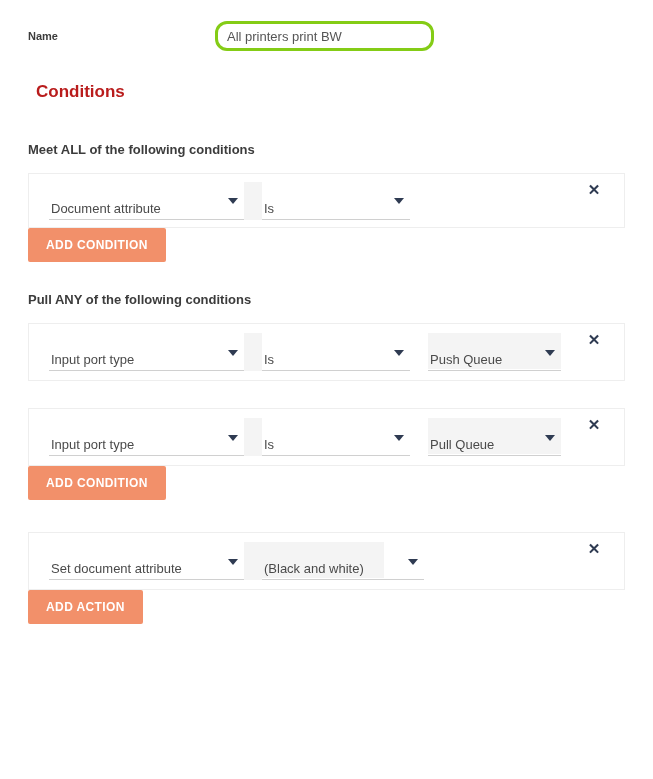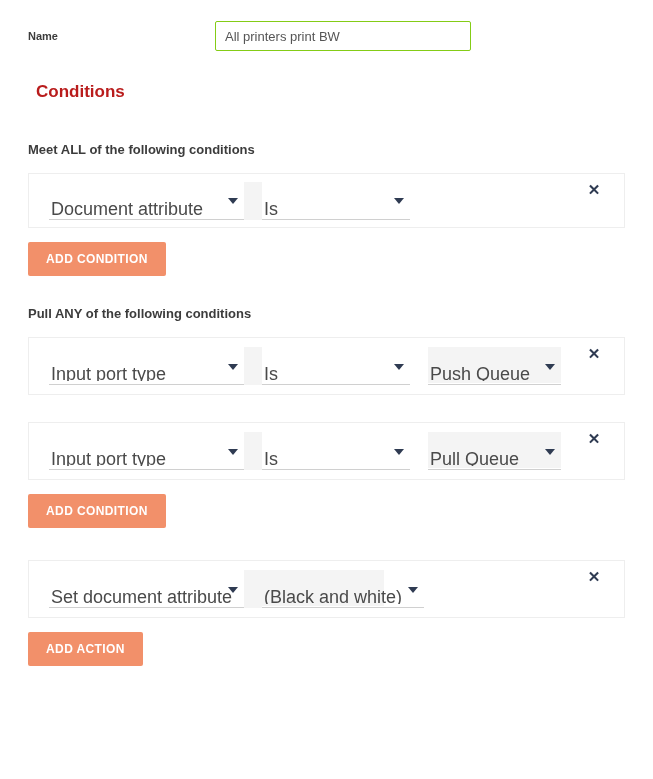--- a/index.html
+++ b/index.html
@@ -31,25 +31,25 @@
     box-sizing: border-box;
   }
   .name-label {
     font-size: 11px;
     font-weight: bold;
     color: #3c3c3c;
     width: 187px;
     flex: none;
   }
   .name-input {
-    width: 256px;
+    width: 219px;
     height: 30px;
     box-sizing: border-box;
-    border: 1px solid #84cc16;
-    border-radius: 2px;
+    border: 3px solid #84cc16;
+    border-radius: 12px;
     padding: 0 9px;
     font-family: "Liberation Sans", sans-serif;
     font-size: 13px;
     color: #555555;
     background: #ffffff;
     outline: none;
   }
 
   
   .section-title {
@@ -105,21 +105,21 @@
   .sel {
     position: relative;
     height: 38px;
     display: flex;
     align-items: center;
     box-sizing: border-box;
     flex: none;
     border-bottom: 1px solid #d0d0d0;
   }
   .sel .sel-text {
-    font-size: 18px;
+    font-size: 13px;
     color: #4a4a4a;
     white-space: nowrap;
     overflow: hidden;
     padding-left: 2px;
     line-height: 14px;
     margin-top: 17px;
   }
   .sel .caret {
     position: absolute;
     right: 6px;
@@ -181,21 +181,20 @@
     line-height: 16px;
   }
 
   
   .btn-orange {
     display: inline-flex;
     align-items: center;
     justify-content: center;
     height: 34px;
     padding: 0 18px;
-    margin-top: 14px;
     background: #f2906a;
     border: none;
     border-radius: 2px;
     color: #ffffff;
     font-family: "Liberation Sans", sans-serif;
     font-size: 12px;
     font-weight: bold;
     letter-spacing: 0.4px;
     cursor: pointer;
     text-transform: uppercase;

